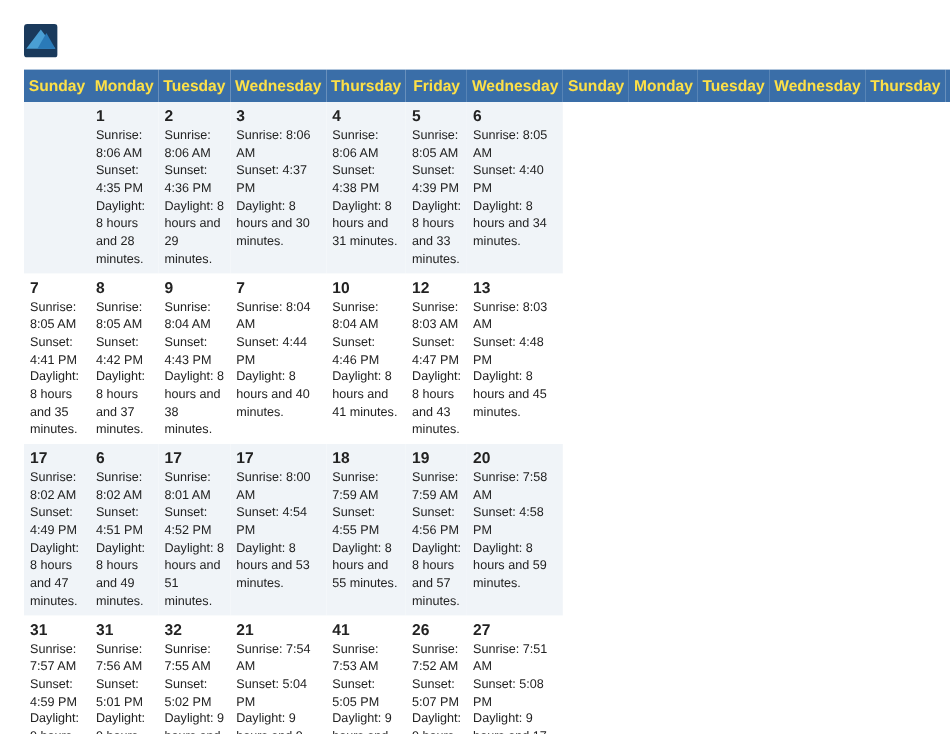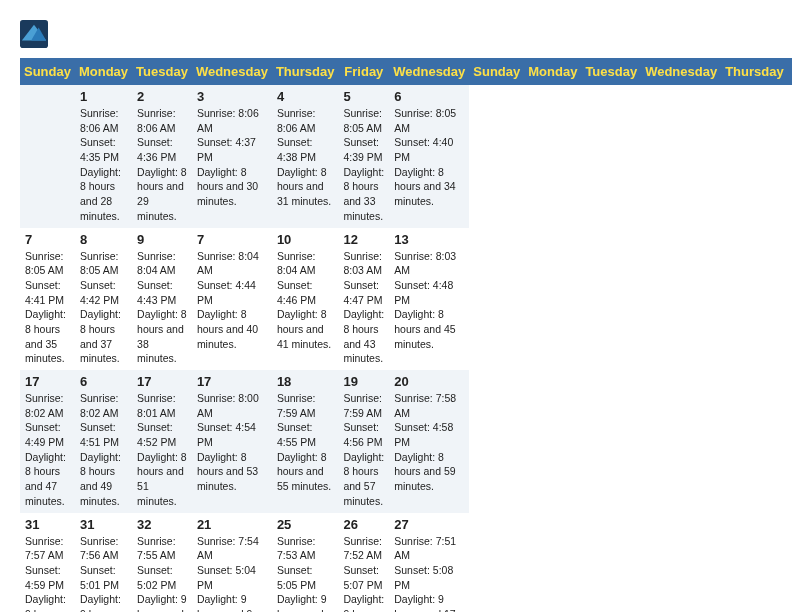--- a/index.html
+++ b/index.html
@@ -217,21 +217,21 @@
         </td>
         <td>
           <span class="day-number">32</span>
           <div class="day-detail">Sunrise: 7:55 AM<br>Sunset: 5:02 PM<br>Daylight: 9 hours and 6 minutes.</div>
         </td>
         <td>
           <span class="day-number">21</span>
           <div class="day-detail">Sunrise: 7:54 AM<br>Sunset: 5:04 PM<br>Daylight: 9 hours and 9 minutes.</div>
         </td>
         <td>
-          <span class="day-number">25</span>
+          <span class="day-number">41</span>
           <div class="day-detail">Sunrise: 7:53 AM<br>Sunset: 5:05 PM<br>Daylight: 9 hours and 11 minutes.</div>
         </td>
         <td>
           <span class="day-number">26</span>
           <div class="day-detail">Sunrise: 7:52 AM<br>Sunset: 5:07 PM<br>Daylight: 9 hours and 14 minutes.</div>
         </td>
         <td>
           <span class="day-number">27</span>
           <div class="day-detail">Sunrise: 7:51 AM<br>Sunset: 5:08 PM<br>Daylight: 9 hours and 17 minutes.</div>
         </td>

